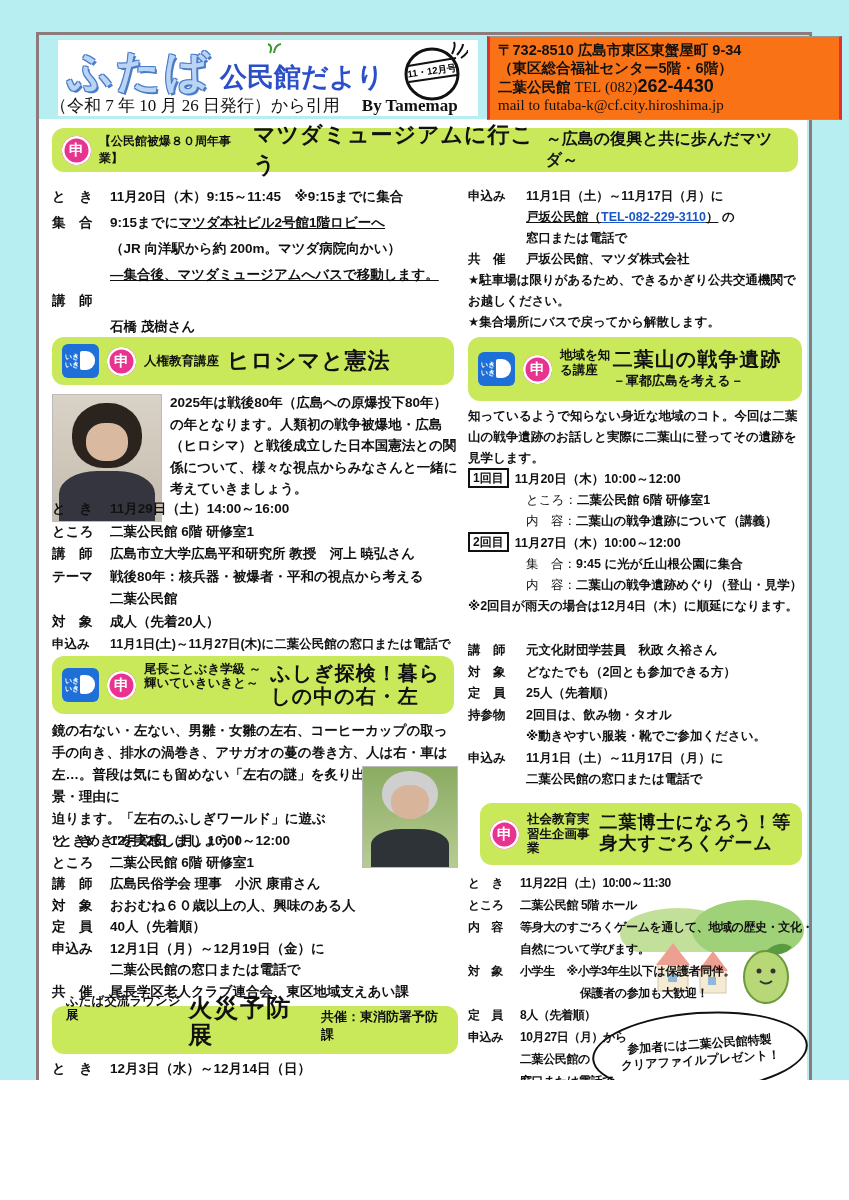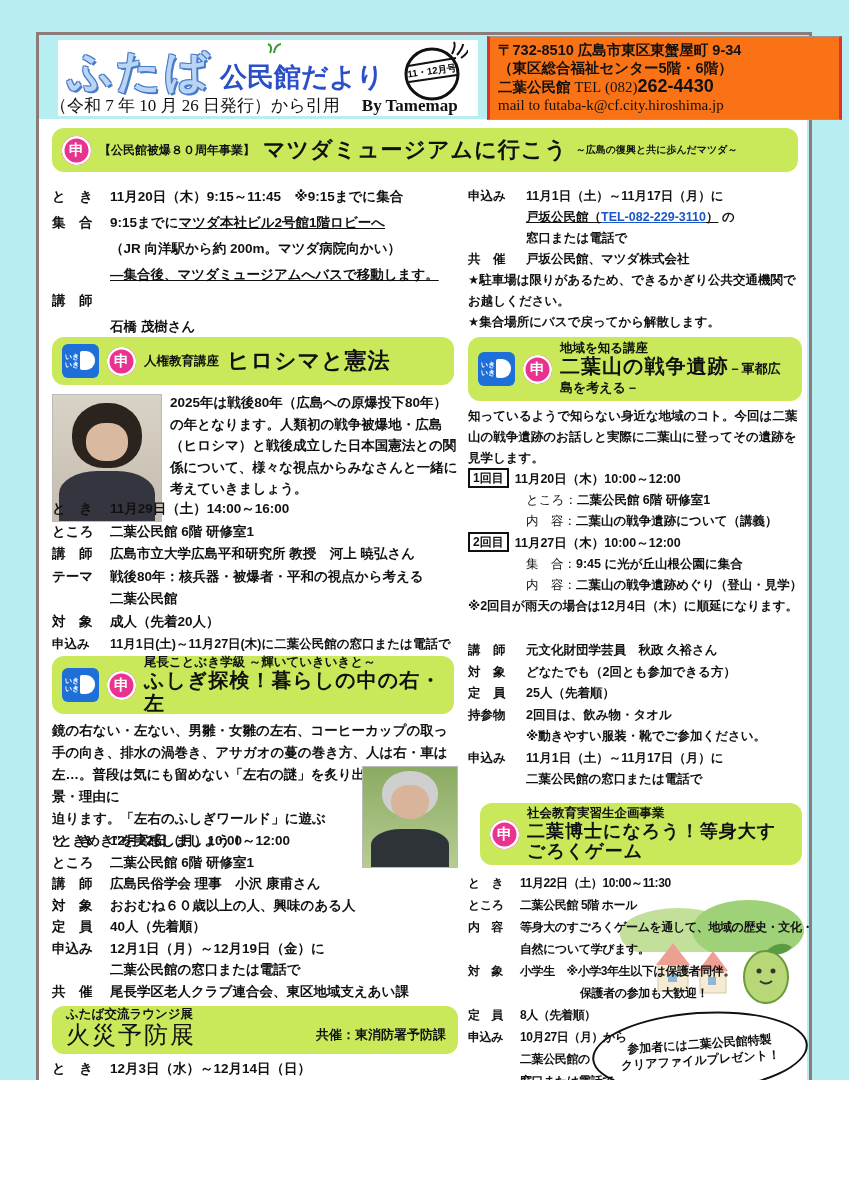--- a/index.html
+++ b/index.html
@@ -33,22 +33,22 @@
   .sec-head{position:absolute;background:#c9e95a;border-radius:12px;display:flex;align-items:center;gap:8px;padding:0 10px;box-sizing:border-box;}
   .apply-ic{flex:none;width:29px;height:29px;border-radius:50%;background:#e8338f;color:#fff;
             display:inline-flex;align-items:center;justify-content:center;font-size:15px;font-weight:800;
             box-shadow:inset 0 0 0 2.5px #fff,inset 0 0 0 5px #e8338f;}
   .ikiiki{flex:none;width:37px;height:34px;background:#1f6fd8;border-radius:6px;position:relative;
           display:inline-flex;align-items:center;padding-left:3px;box-sizing:border-box;}
   .ik-txt{font-size:7px;line-height:8px;color:#fff;font-weight:700;width:15px;word-break:break-all;}
   .ik-bubble{position:absolute;right:4px;top:7px;width:15px;height:19px;background:#fff;border-radius:2px 9px 9px 2px;}
   .h-tag{font-size:12px;font-weight:700;}
   .h-title{font-size:22px;font-weight:800;letter-spacing:1px;}
-  .h-sub{font-size:10px;font-weight:800;}
-  .h-col{display:flex;flex-direction:column;justify-content:flex-end;line-height:1.15;}
+  .h-sub{font-size:16px;font-weight:800;}
+  .h-col{display:flex;flex-direction:row;justify-content:flex-end;line-height:1.15;}
   .h-cat{font-size:12.5px;font-weight:800;}
   .h-title2{font-size:20px;font-weight:800;letter-spacing:1px;}
   .h-subtitle-inline{font-size:13px;font-weight:800;}
 
   
   .block{position:absolute;box-sizing:border-box;}
   .rows{font-weight:600;}
   .row{display:flex;}
   .lbl{flex:none;width:58px;font-weight:800;}
   .val{flex:1;min-width:0;}
@@ -83,21 +83,21 @@
   
   .illus{position:absolute;}
   .callout{position:absolute;border:2.5px solid #111;border-radius:50%;transform:rotate(-4deg);
            display:flex;flex-direction:column;align-items:center;justify-content:center;
            font-size:12px;font-weight:800;line-height:16px;text-align:center;background:transparent;}
 
   
   .kasai-head{justify-content:space-between;align-items:flex-end;padding:4px 12px 6px 14px;}
   .kasai-left{line-height:1.1;}
   .kasai-cat{font-size:12.5px;font-weight:800;}
-  .kasai-title{font-size:24px;font-weight:400;letter-spacing:2px;}
+  .kasai-title{font-size:24px;font-weight:700;letter-spacing:2px;}
   .kasai-cohost{font-size:13px;font-weight:800;padding-bottom:4px;}
 
   
   .footer{position:absolute;left:40px;top:1104px;width:762px;height:54px;border:2px solid #1a1a1a;
           background:#b6eef1;display:flex;align-items:center;padding-left:12px;box-sizing:border-box;}
   .footer-text{font-size:33px;font-weight:800;letter-spacing:0.5px;white-space:nowrap;}
   .cursor{display:inline-block;width:3px;height:36px;background:#111;margin-left:4px;}
 </style>
 </head>
 <body>

